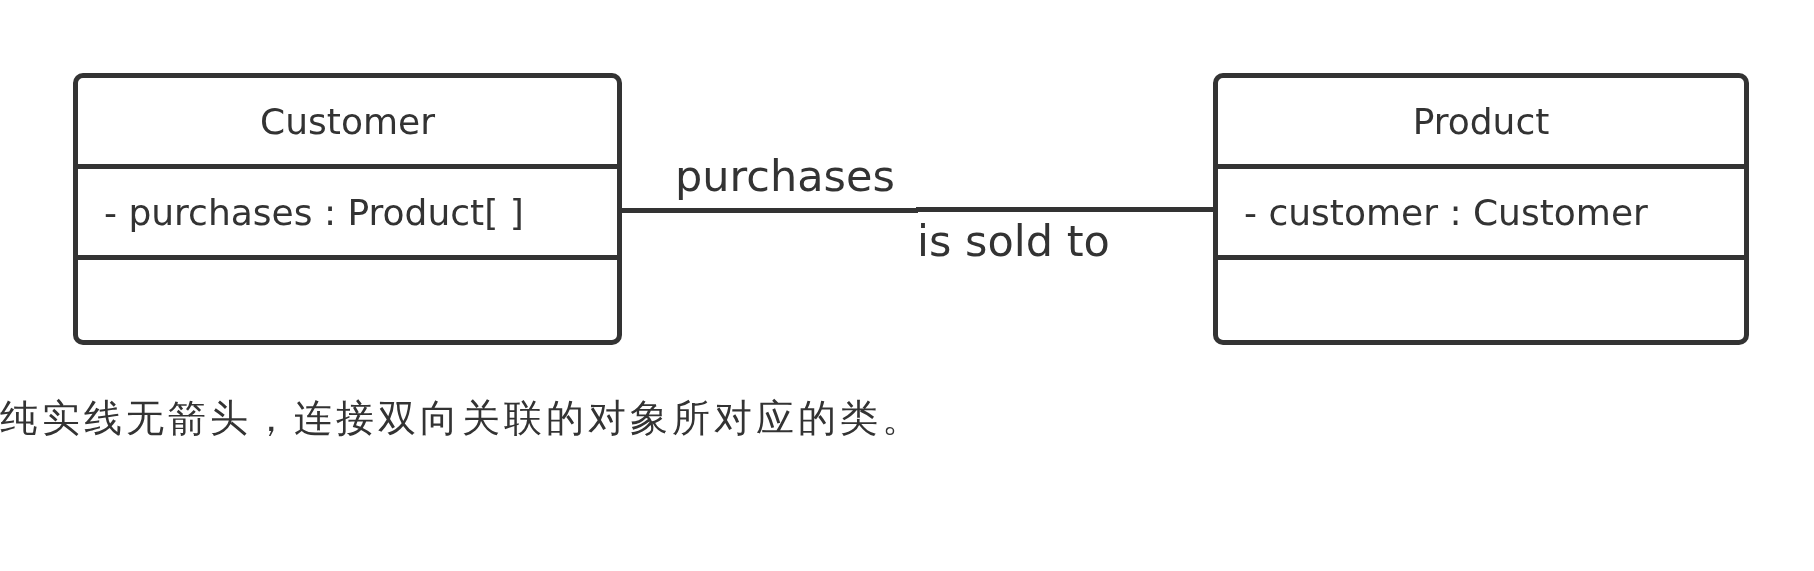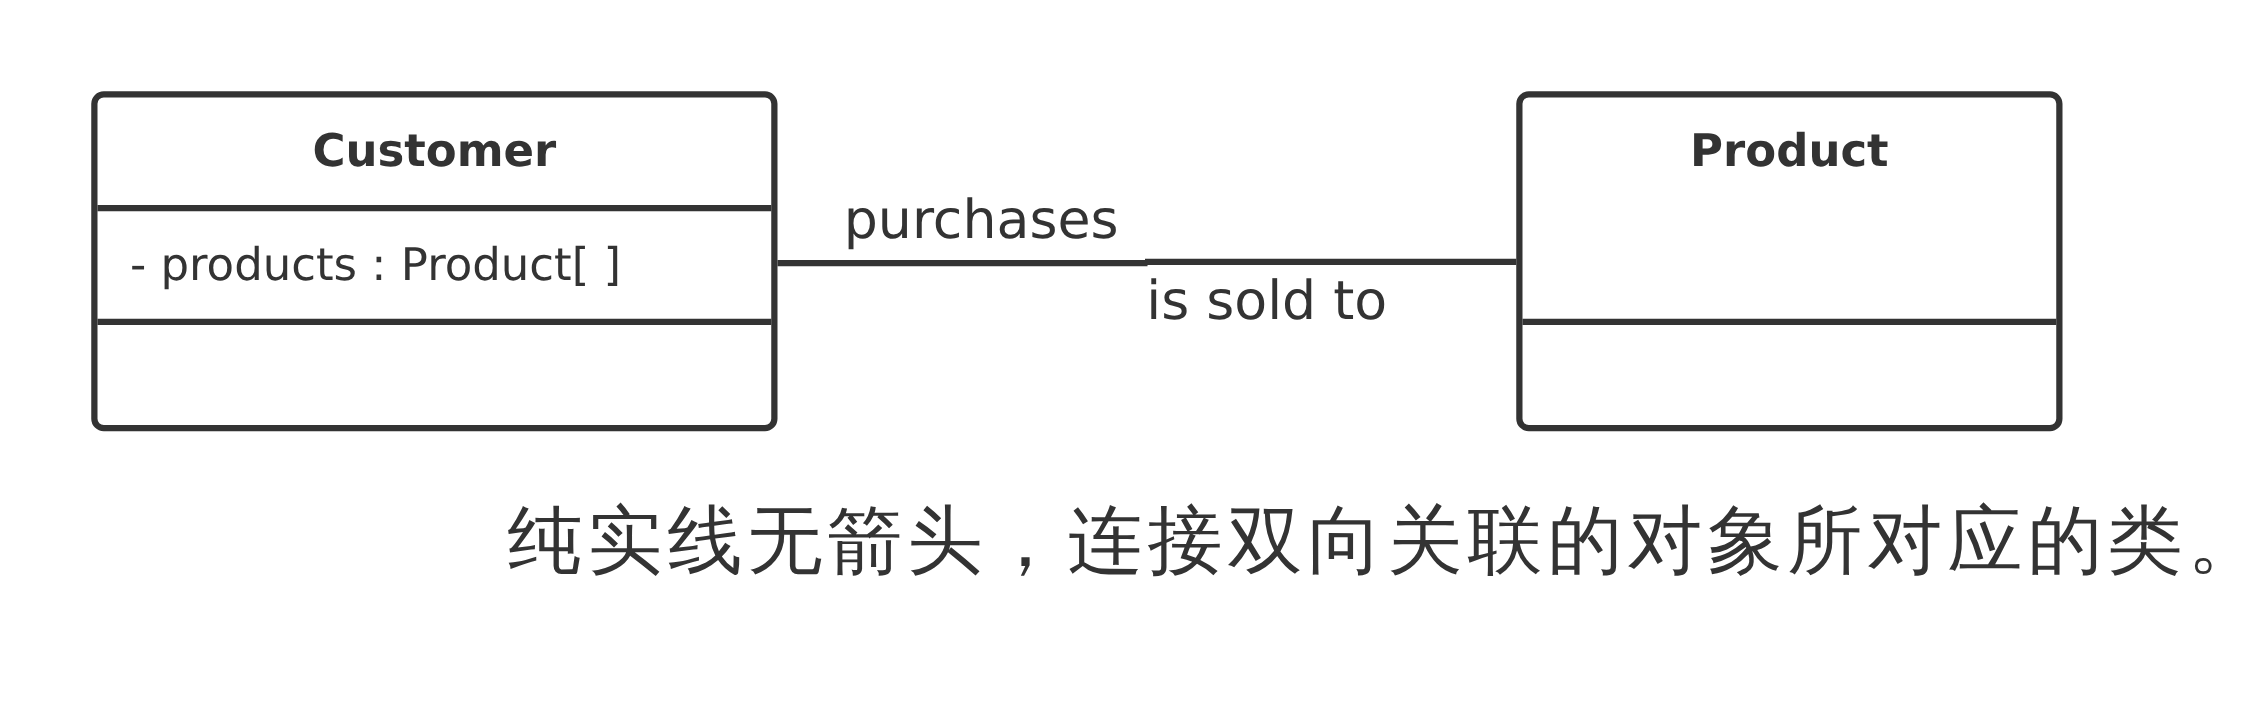--- a/index.html
+++ b/index.html
@@ -1,42 +1,45 @@
 <!DOCTYPE html>
 <html><head>
 <meta charset="utf-8">
 <style>
   html, body { margin:0; padding:0; background:#ffffff; }
   body { width:1814px; height:571px; position:relative; overflow:hidden; font-family:"DejaVu Sans", sans-serif; color:#333333; }
   .cls { position:absolute; box-sizing:border-box; border:5px solid #333333; border-radius:10px; background:#ffffff; }
   .cls .sec { box-sizing:border-box; position:absolute; left:0; right:0; }
-  .cls .title { top:0; height:86px; display:flex; align-items:center; justify-content:center; font-weight:bold; font-size:36px; }
+  .cls .title { top:0; height:86px; display:flex; align-items:center; justify-content:center; font-weight:normal; font-size:36px; }
   .cls .attrs { top:86px; height:91px; border-top:5px solid #333333; display:flex; align-items:center; padding-left:26px; font-size:36px; white-space:nowrap; }
   .cls .ops { top:177px; bottom:0; border-top:5px solid #333333; }
   #cust { left:73px; top:73px; width:549px; height:272px; }
-  #prod { left:1213px; top:73px; width:437px; height:272px; }
+  #prod { left:1213px; top:73px; width:536px; height:272px; }
   .line { position:absolute; background:#333333; height:5px; }
   .lbl { position:absolute; font-size:43px; white-space:nowrap; }
-  .caption { position:absolute; left:0; right:0; top:393px; text-align:right; font-family:"DejaVu Serif", serif; font-size:60px; letter-spacing:4px; color:#333333; }
+  .caption { position:absolute; left:0; right:0; top:393px; text-align:left; font-family:"DejaVu Serif", serif; font-size:38px; letter-spacing:4px; color:#333333; }
 </style>
 </head>
 <body>
 
 <div class="cls" id="cust">
   <div class="sec title">Customer</div>
   <div class="sec attrs">
-    <span>- products : Product[ ]</span>
+    <span>- purchases : Product[ ]</span>
   </div>
   <div class="sec ops"></div>
 </div>
 
 <div class="line" style="left:622px; top:208px; width:296px;"></div>
 <div class="line" style="left:916px; top:207px; width:297px;"></div>
 
 <div class="lbl" style="left:675px; top:151px;">purchases</div>
 <div class="lbl" style="left:917px; top:216px;">is sold to</div>
 
 <div class="cls" id="prod">
   <div class="sec title">Product</div>
+  <div class="sec attrs">
+    <span>- customer : Customer</span>
+  </div>
   <div class="sec ops"></div>
 </div>
 
 <div class="caption">纯实线无箭头，连接双向关联的对象所对应的类。</div>
 
 </body></html>

